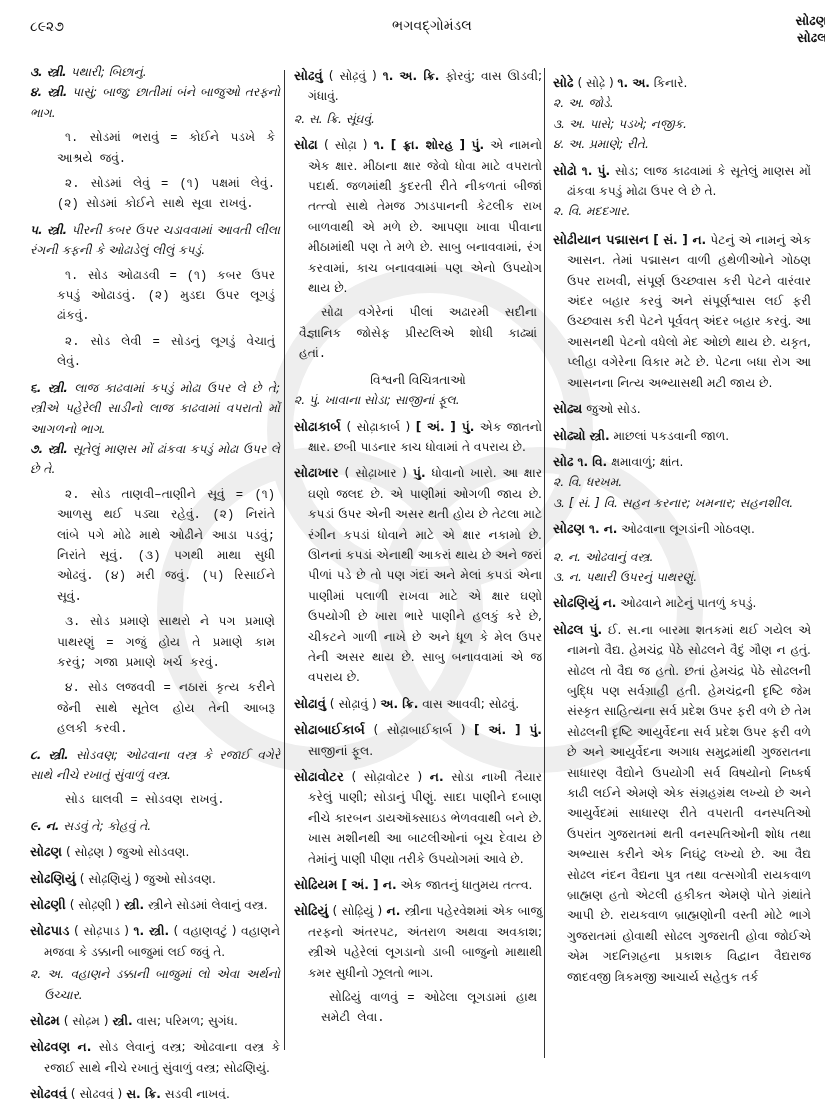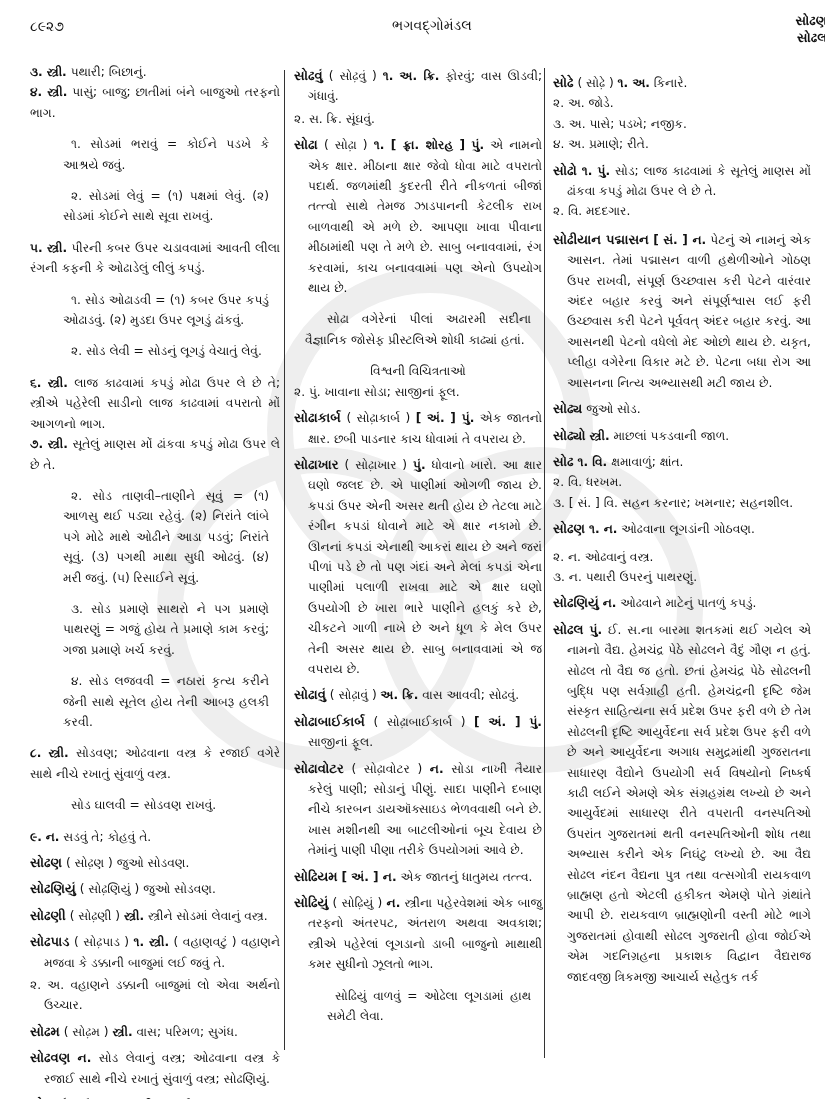--- a/index.html
+++ b/index.html
@@ -13,23 +13,23 @@
   .running-title { position: absolute; left: 380px; top: 17px; font-size: 14px; font-weight: normal; }
   .guide-words { position: absolute; right: 10px; top: 12px; font-size: 13px; font-weight: bold; line-height: 17px; text-align: right; }
   .col { position: absolute; top: 62px; font-size: 12.2px; line-height: 20.4px; }
   .col-1 { left: 30px; width: 250px; }
   .col-2 { left: 294px; width: 248px; top: 66px; }
   .col-3 { left: 553px; width: 258px; top: 73px; }
   .rule { position: absolute; width: 1px; background: #333; }
   .rule-1 { left: 284px; top: 70px; height: 980px; }
   .rule-2 { left: 544px; top: 68px; height: 990px; }
   .entry { margin: 0 0 6px 0; padding-left: 14px; text-indent: -14px; text-align: justify; }
-  .sense { margin: 0; padding-left: 14px; text-indent: -14px; text-align: justify; }
+  .sense { margin: 0; padding-left: 14px; text-indent: -14px; text-align: justify; font-style: italic; }
   .sense.lead { padding-left: 0; text-indent: 0; }
-  .sub { margin: 11px; padding-left: 22px; text-indent: 8px; text-align: justify; }
+  .sub { margin: 5px; padding-left: 22px; text-indent: 8px; text-align: justify; font-family: Liberation Mono, monospace; }
   .src { margin: 0; text-align: center; }
   .hw { font-weight: bold; font-size: 13.2px; }
   .pron { }
   .gram { font-weight: bold; }
 </style>
 </head>
 <body>
 
 <svg class="watermark" viewBox="0 0 560 620">
   <g fill="none" stroke="#eeeeee" stroke-width="26">

